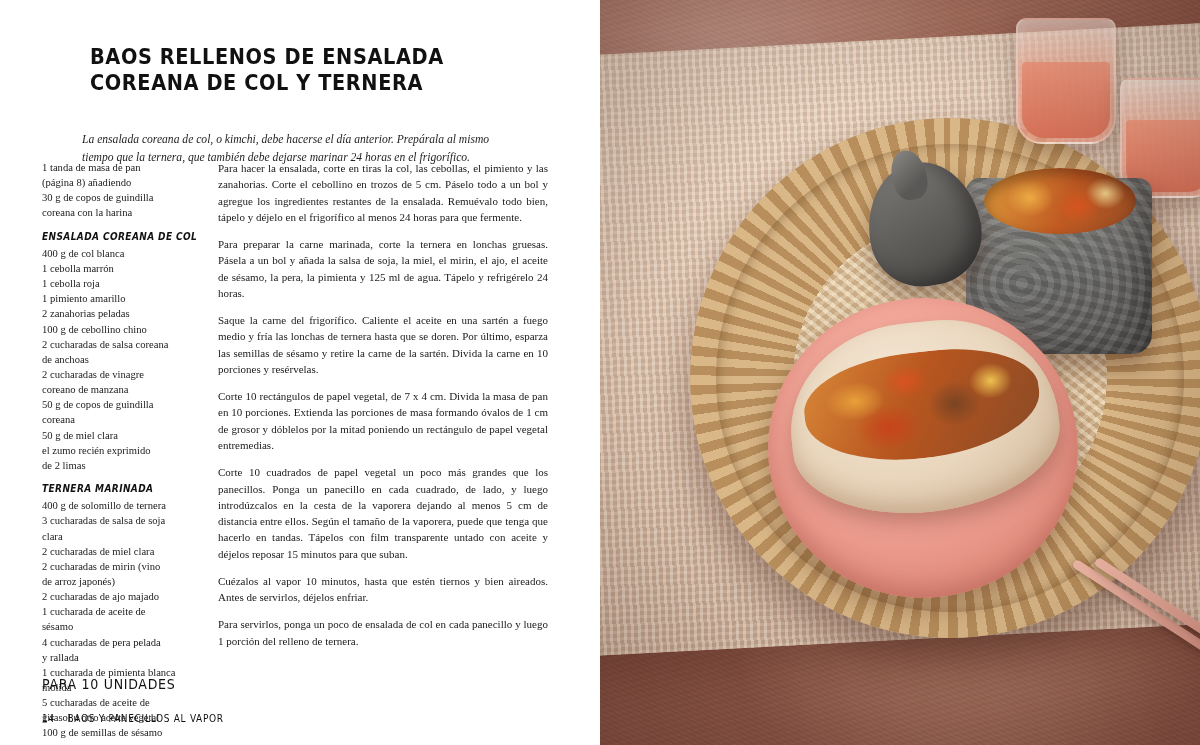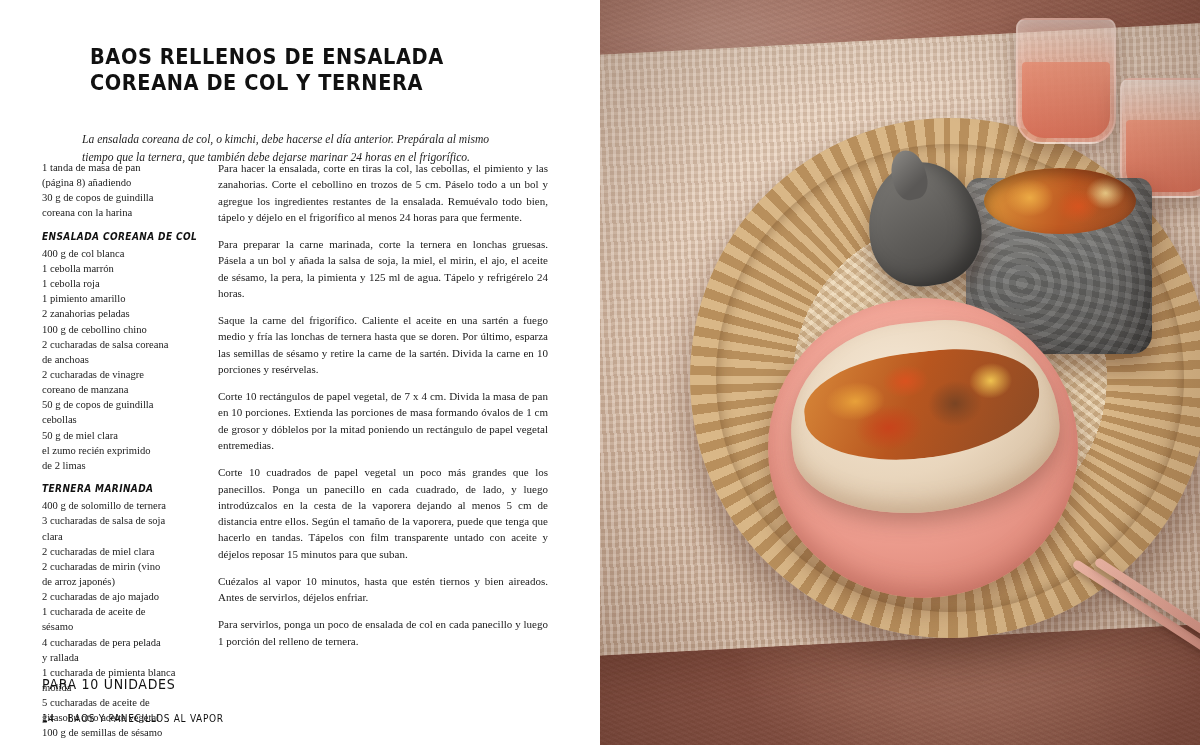--- a/index.html
+++ b/index.html
@@ -308,21 +308,21 @@
           <span class="ing-line">1 cebolla marrón</span>
           <span class="ing-line">1 cebolla roja</span>
           <span class="ing-line">1 pimiento amarillo</span>
           <span class="ing-line">2 zanahorias peladas</span>
           <span class="ing-line">100 g de cebollino chino</span>
           <span class="ing-line">2 cucharadas de salsa coreana</span>
           <span class="ing-line">de anchoas</span>
           <span class="ing-line">2 cucharadas de vinagre</span>
           <span class="ing-line">coreano de manzana</span>
           <span class="ing-line">50 g de copos de guindilla</span>
-          <span class="ing-line">cebollas</span>
+          <span class="ing-line">coreana</span>
           <span class="ing-line">50 g de miel clara</span>
           <span class="ing-line">el zumo recién exprimido</span>
           <span class="ing-line">de 2 limas</span>
         </div>
         <div class="ing-block">
           <div class="ing-heading">TERNERA MARINADA</div>
           <span class="ing-line">400 g de solomillo de ternera</span>
           <span class="ing-line">3 cucharadas de salsa de soja</span>
           <span class="ing-line">clara</span>
           <span class="ing-line">2 cucharadas de miel clara</span>

